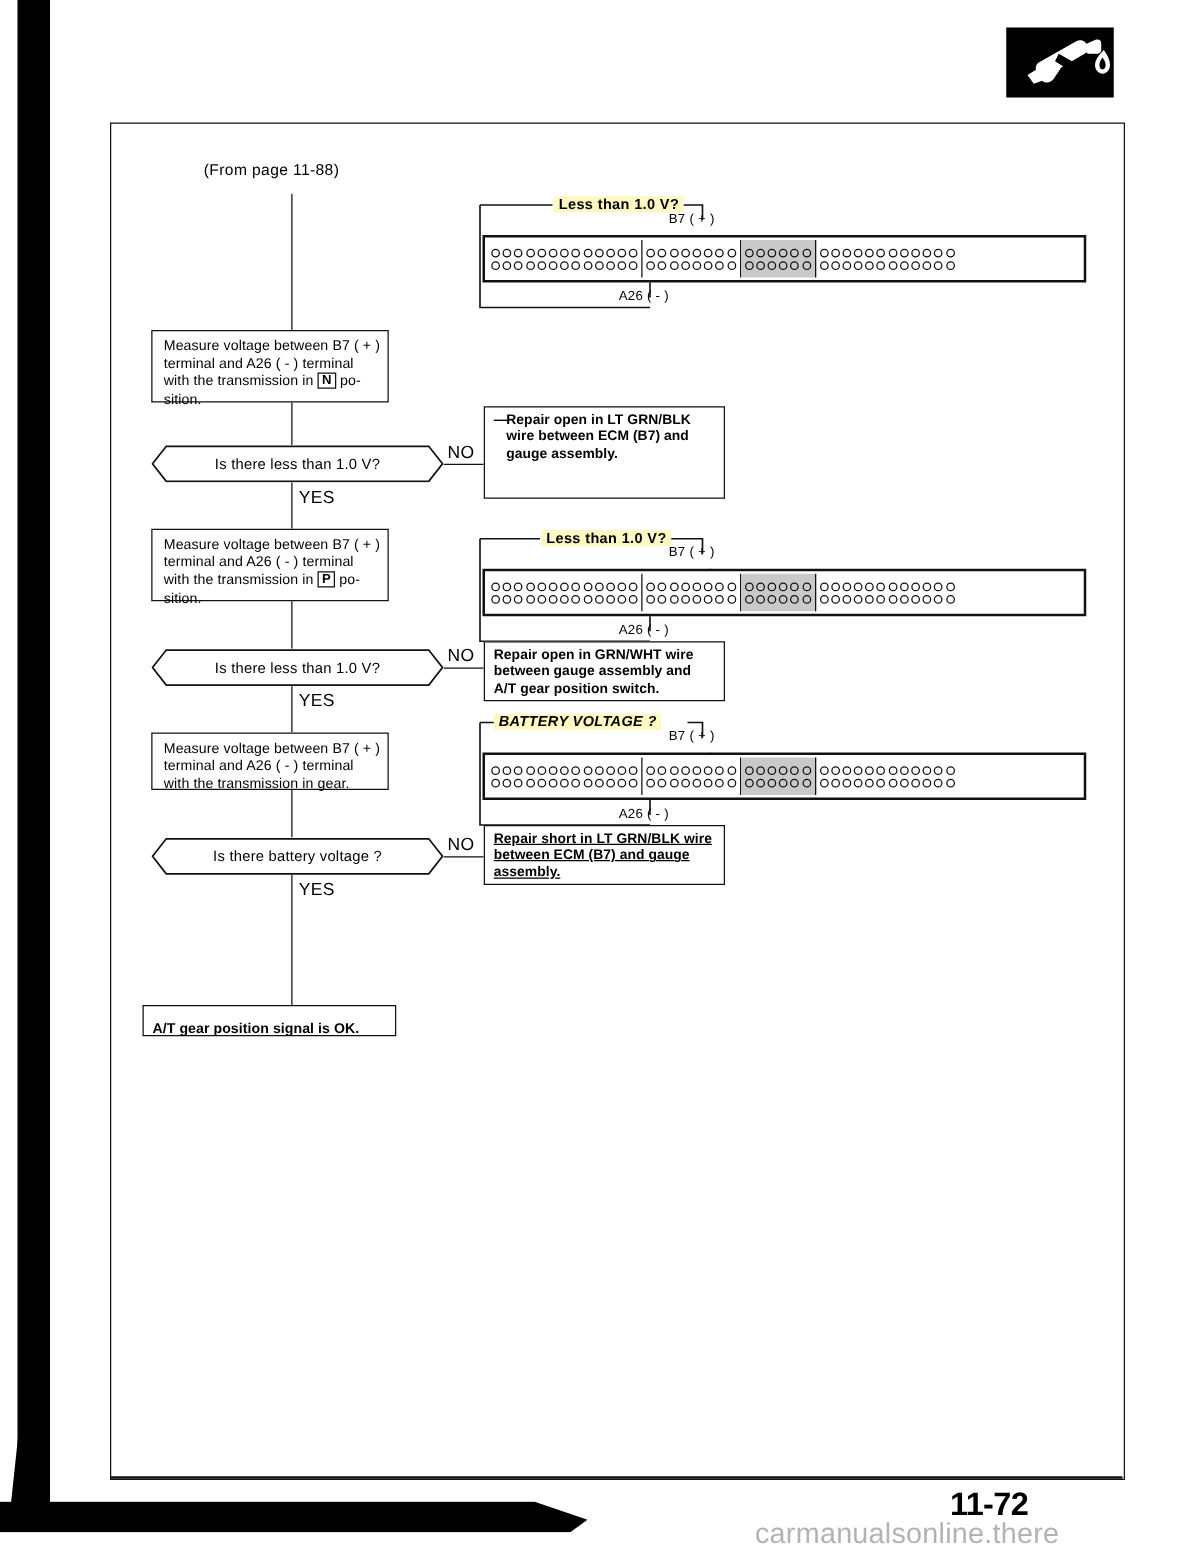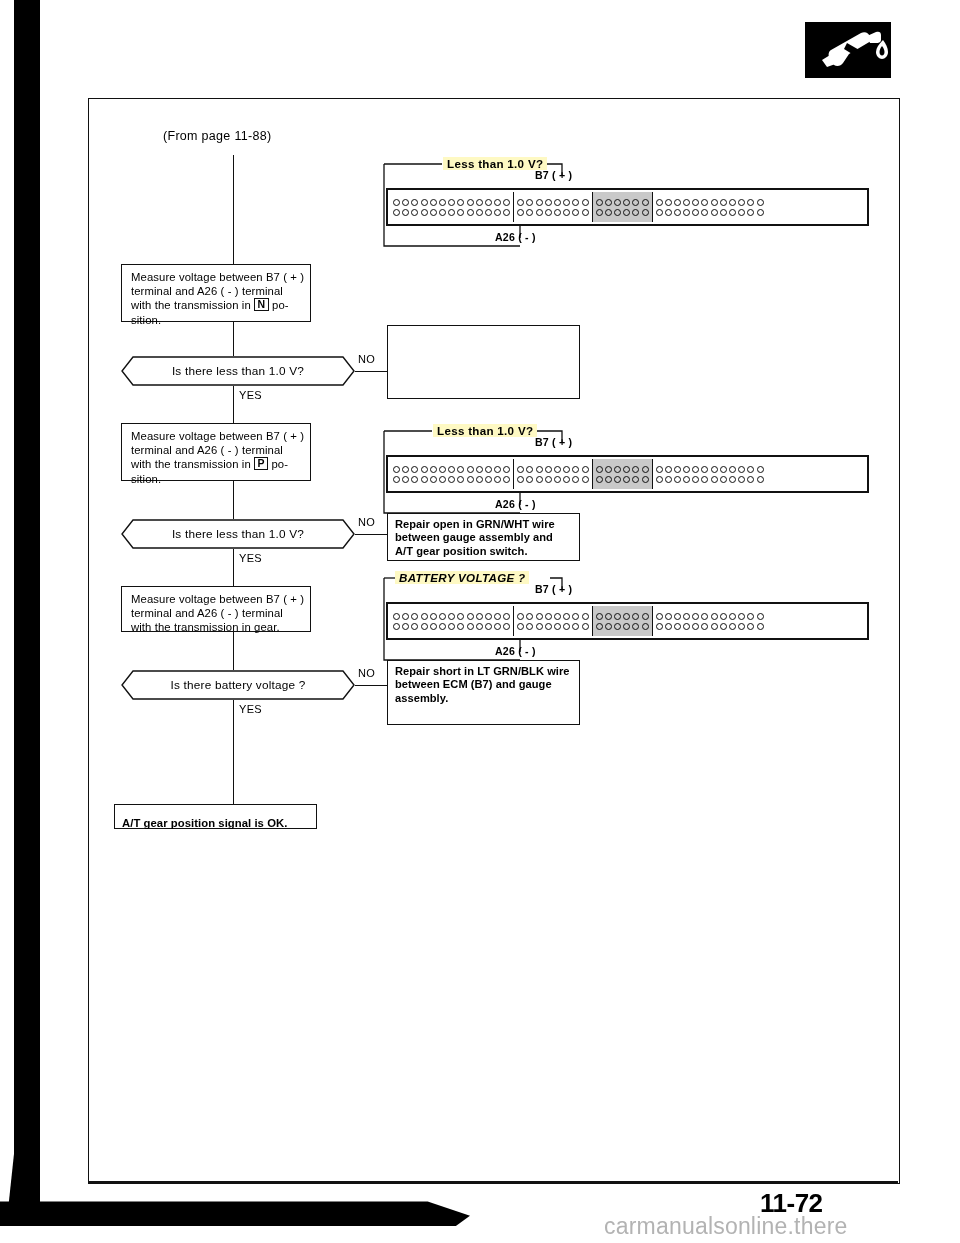--- a/index.html
+++ b/index.html
@@ -172,21 +172,21 @@
     width: 0;
     border-left: 1.2px solid #111;
   }
   .hline {
     position: absolute;
     height: 0;
     border-top: 1.2px solid #111;
   }
   .edge-label {
     position: absolute;
-    font-size: 11px;
+    font-size: 14px;
     letter-spacing: 0.3px;
   }
 
   
   .conn-group { position: absolute; }
 
   .conn-shell {
     position: absolute;
     box-sizing: border-box;
     border: 2.2px solid #111;
@@ -217,21 +217,21 @@
     background: #fff;
   }
   .conn-seg.shaded .pin {
     border-width: 1.5px;
     background: #c9c9c9;
   }
 
   .callout-label {
     position: absolute;
     font-size: 10.6px;
-    font-weight: bold;
+    font-weight: normal;
     white-space: nowrap;
     letter-spacing: 0.2px;
   }
 
   .q-label {
     position: absolute;
     font-size: 11.6px;
     font-weight: bold;
     white-space: nowrap;
     letter-spacing: 0.3px;
@@ -460,20 +460,21 @@
           <span class="pin"></span>
       </div>
     </div>
   </div>
 
   <div class="callout-label" style="left:495px; top:231px;">A26 ( - )</div>
 </div>
 
 <div class="result-box" style="left:387px; top:325px; width:193px; height:74px;">
   <ul>
+    <li>Repair open in LT GRN/BLK wire between ECM (B7) and gauge assembly.</li>
   </ul>
 </div>
 
 <div class="conn-group">
   <svg style="position:absolute; left:380px; top:425px; width:500px; height:100px; overflow:visible;">
     <path d="M4,6 L4,88 L140,88" fill="none" stroke="#111" stroke-width="1.3"></path>
     <path d="M4,6 L52,6" fill="none" stroke="#111" stroke-width="1.3"></path>
     <path d="M153,6 L182,6 L182,18" fill="none" stroke="#111" stroke-width="1.3"></path>
     <path d="M188,30 L188,42" fill="none" stroke="#111" stroke-width="1.3"></path>
     <path d="M140,66 L140,80" fill="none" stroke="#111" stroke-width="1.3"></path>
@@ -707,15 +708,15 @@
           <span class="pin"></span>
           <span class="pin"></span>
           <span class="pin"></span>
       </div>
     </div>
   </div>
 
   <div class="callout-label" style="left:495px; top:645px;">A26 ( - )</div>
 </div>
 
-<div class="result-box" style="left:387px; top:660px; width:193px; height:65px;">
+<div class="result-box" style="left:387px; top:660px; width:193px; height:48px;text-decoration:underline;">
   <div>Repair short in LT GRN/BLK wire between ECM (B7) and gauge assembly.</div>
 </div>
 
 </body></html>

